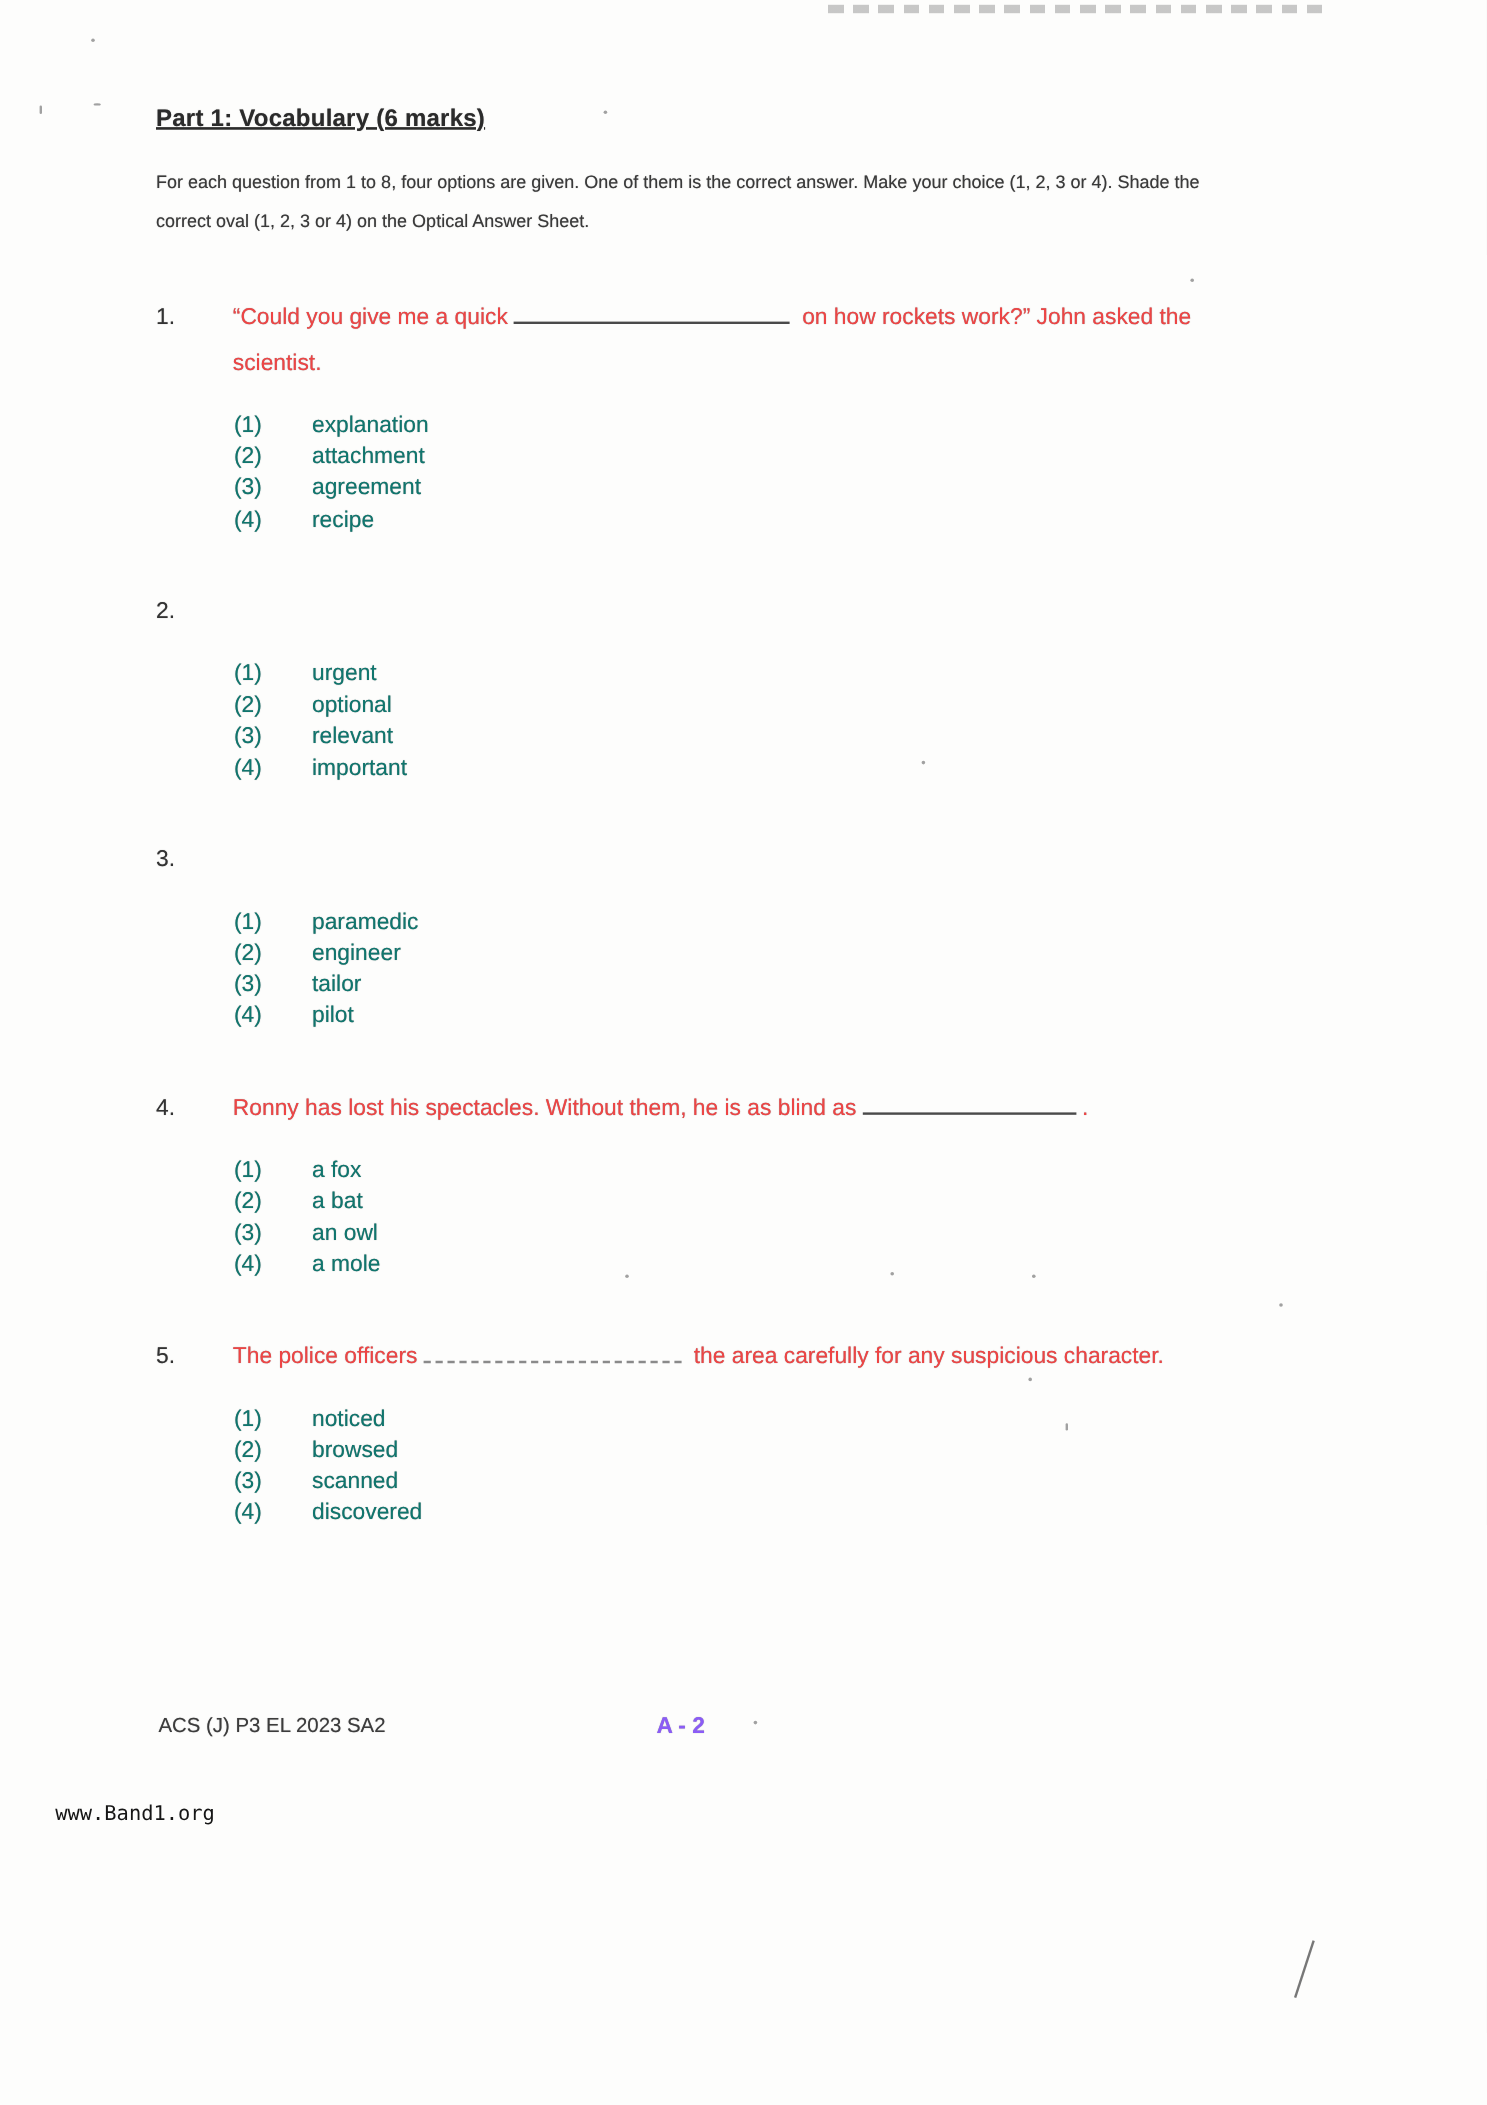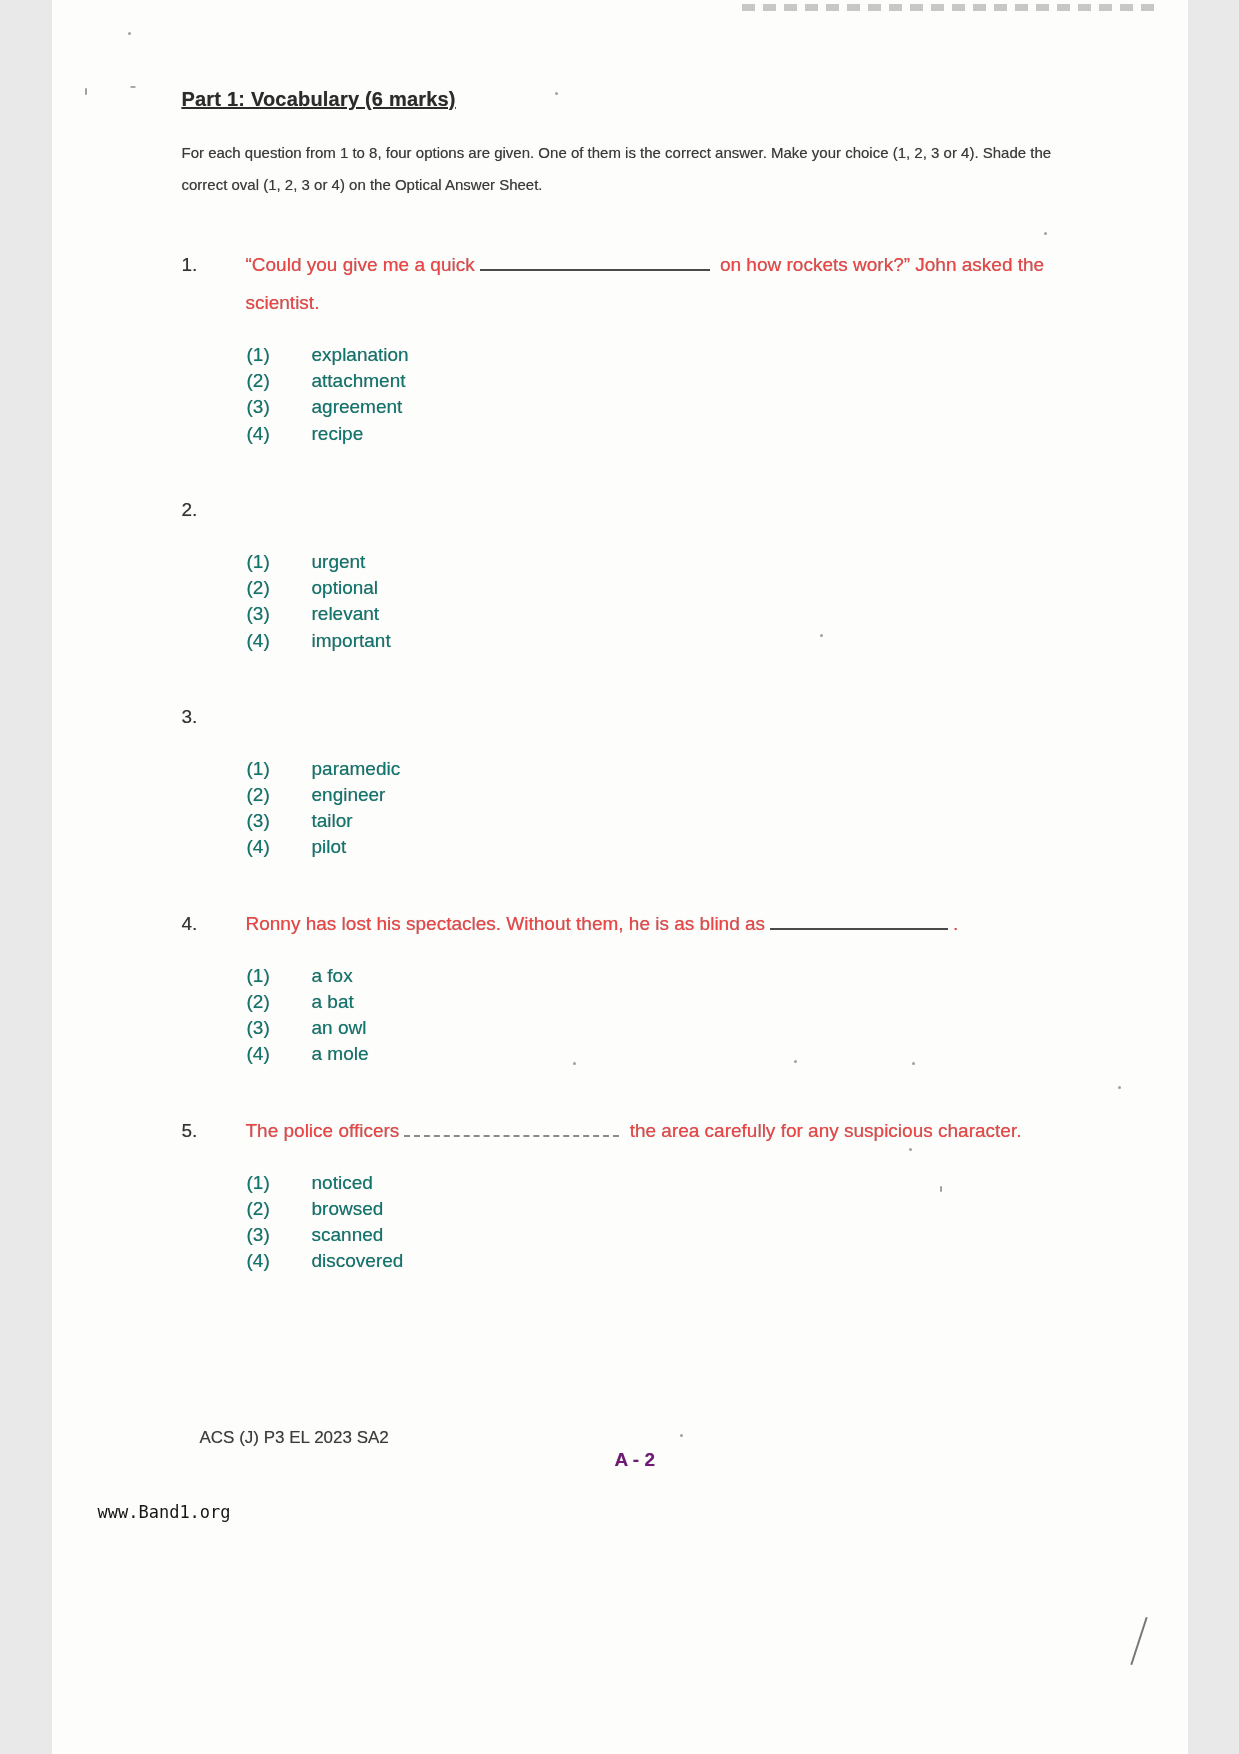--- a/index.html
+++ b/index.html
@@ -3,21 +3,21 @@
 <meta charset="utf-8">
 <style>
   * { box-sizing: border-box; }
   html, body { margin: 0; padding: 0; }
   body {
     background: #e9e9e9;
     font-family: "Liberation Sans", sans-serif;
   }
   .page {
     position: relative;
-    width: 1136px;
+    width: 1239px;
     height: 1754px;
     margin: 0 auto;
     background: #fdfdfc;
     overflow: hidden;
     color: #333;
   }
   .content {
     padding: 88px 110px 0 130px;
     text-shadow: 0 0 0.7px rgba(45,45,45,0.55);
   }
@@ -67,34 +67,33 @@
   .options { margin: 20px 0 0 65px; }
   .option {
     font-size: 19px;
     line-height: 1.38;
     color: #0f766e;
   }
   .opt-label { display: inline-block; width: 65px; }
   .footer {
     position: absolute;
     top: 1428px;
-    left: 148px;
+    left: 132px;
     right: 110px;
     font-size: 17px;
     color: #3c3c3c;
     text-shadow: 0 0 0.7px rgba(45,45,45,0.5);
   }
   .footer .page-num {
     position: absolute;
     left: 415px;
     top: 0;
     font-size: 19px;
     font-weight: bold;
-    color: #701a75;
-    margin-top: 21px;
+    color: #8b5cf6;
   }
   .watermark {
     position: absolute;
     top: 1502px;
     left: 46px;
     font-family: "DejaVu Sans Mono", monospace;
     font-size: 17px;
     color: #161616;
   }
   .scan-artifact-header {

